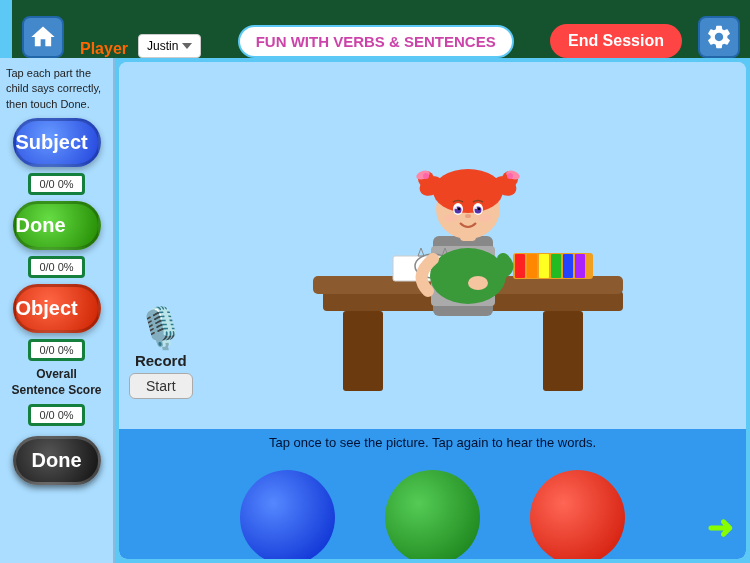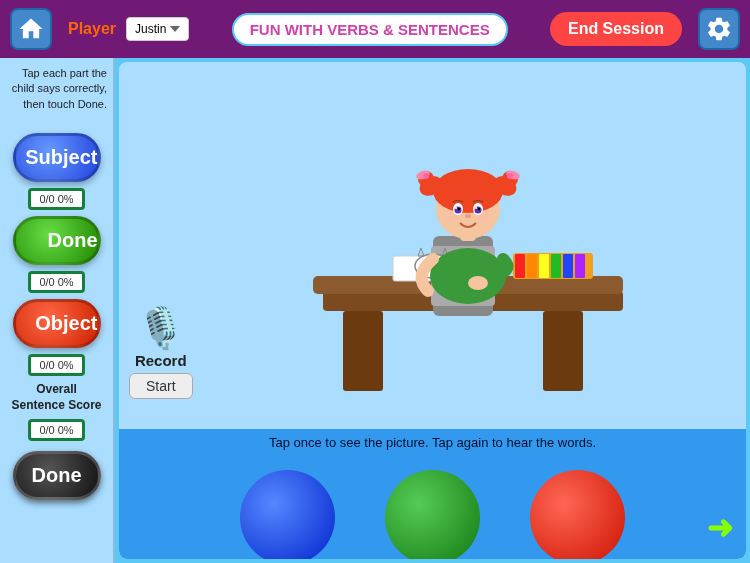--- a/index.html
+++ b/index.html
@@ -6,26 +6,27 @@
     body {
       width: 750px;
       height: 563px;
       overflow: hidden;
       font-family: Arial, sans-serif;
       background: #5bc8f5;
     }
 
     
     .header {
-      background: #701a75;
+      background: #14532d;
       height: 58px;
       display: flex;
-      align-items: center;
+      align-items: flex-end;
       padding: 0 10px;
       gap: 10px;
+      margin-left: 12px;
     }
     .home-btn {
       width: 42px;
       height: 42px;
       background: #4488cc;
       border-radius: 8px;
       display: flex; align-items: center; justify-content: center;
       cursor: pointer;
       border: 2px solid #2266aa;
     }
@@ -96,29 +97,29 @@
       display: flex;
       flex-direction: column;
       align-items: center;
       padding: 8px 6px;
       gap: 6px;
       flex-shrink: 0;
     }
     .instruction-text {
       font-size: 11px;
       color: #222;
-      text-align: right;
+      text-align: left;
       line-height: 1.4;
-      margin-bottom: 15px;
+      margin-bottom: 0;
     }
     .score-oval-btn {
       border-radius: 50px;
       padding: 10px 0;
       width: 88px;
-      text-align: right;
+      text-align: left;
       font-size: 20px;
       font-weight: bold;
       color: white;
       cursor: pointer;
       border: 3px solid rgba(0,0,0,0.2);
       box-shadow: 0 3px 6px rgba(0,0,0,0.3);
     }
     .subject-btn { background: radial-gradient(circle at 40% 35%, #6699ff, #2244dd); }
     .verb-btn { background: radial-gradient(circle at 40% 35%, #66dd44, #228800); }
     .object-btn { background: radial-gradient(circle at 40% 35%, #ff6644, #cc2200); }

